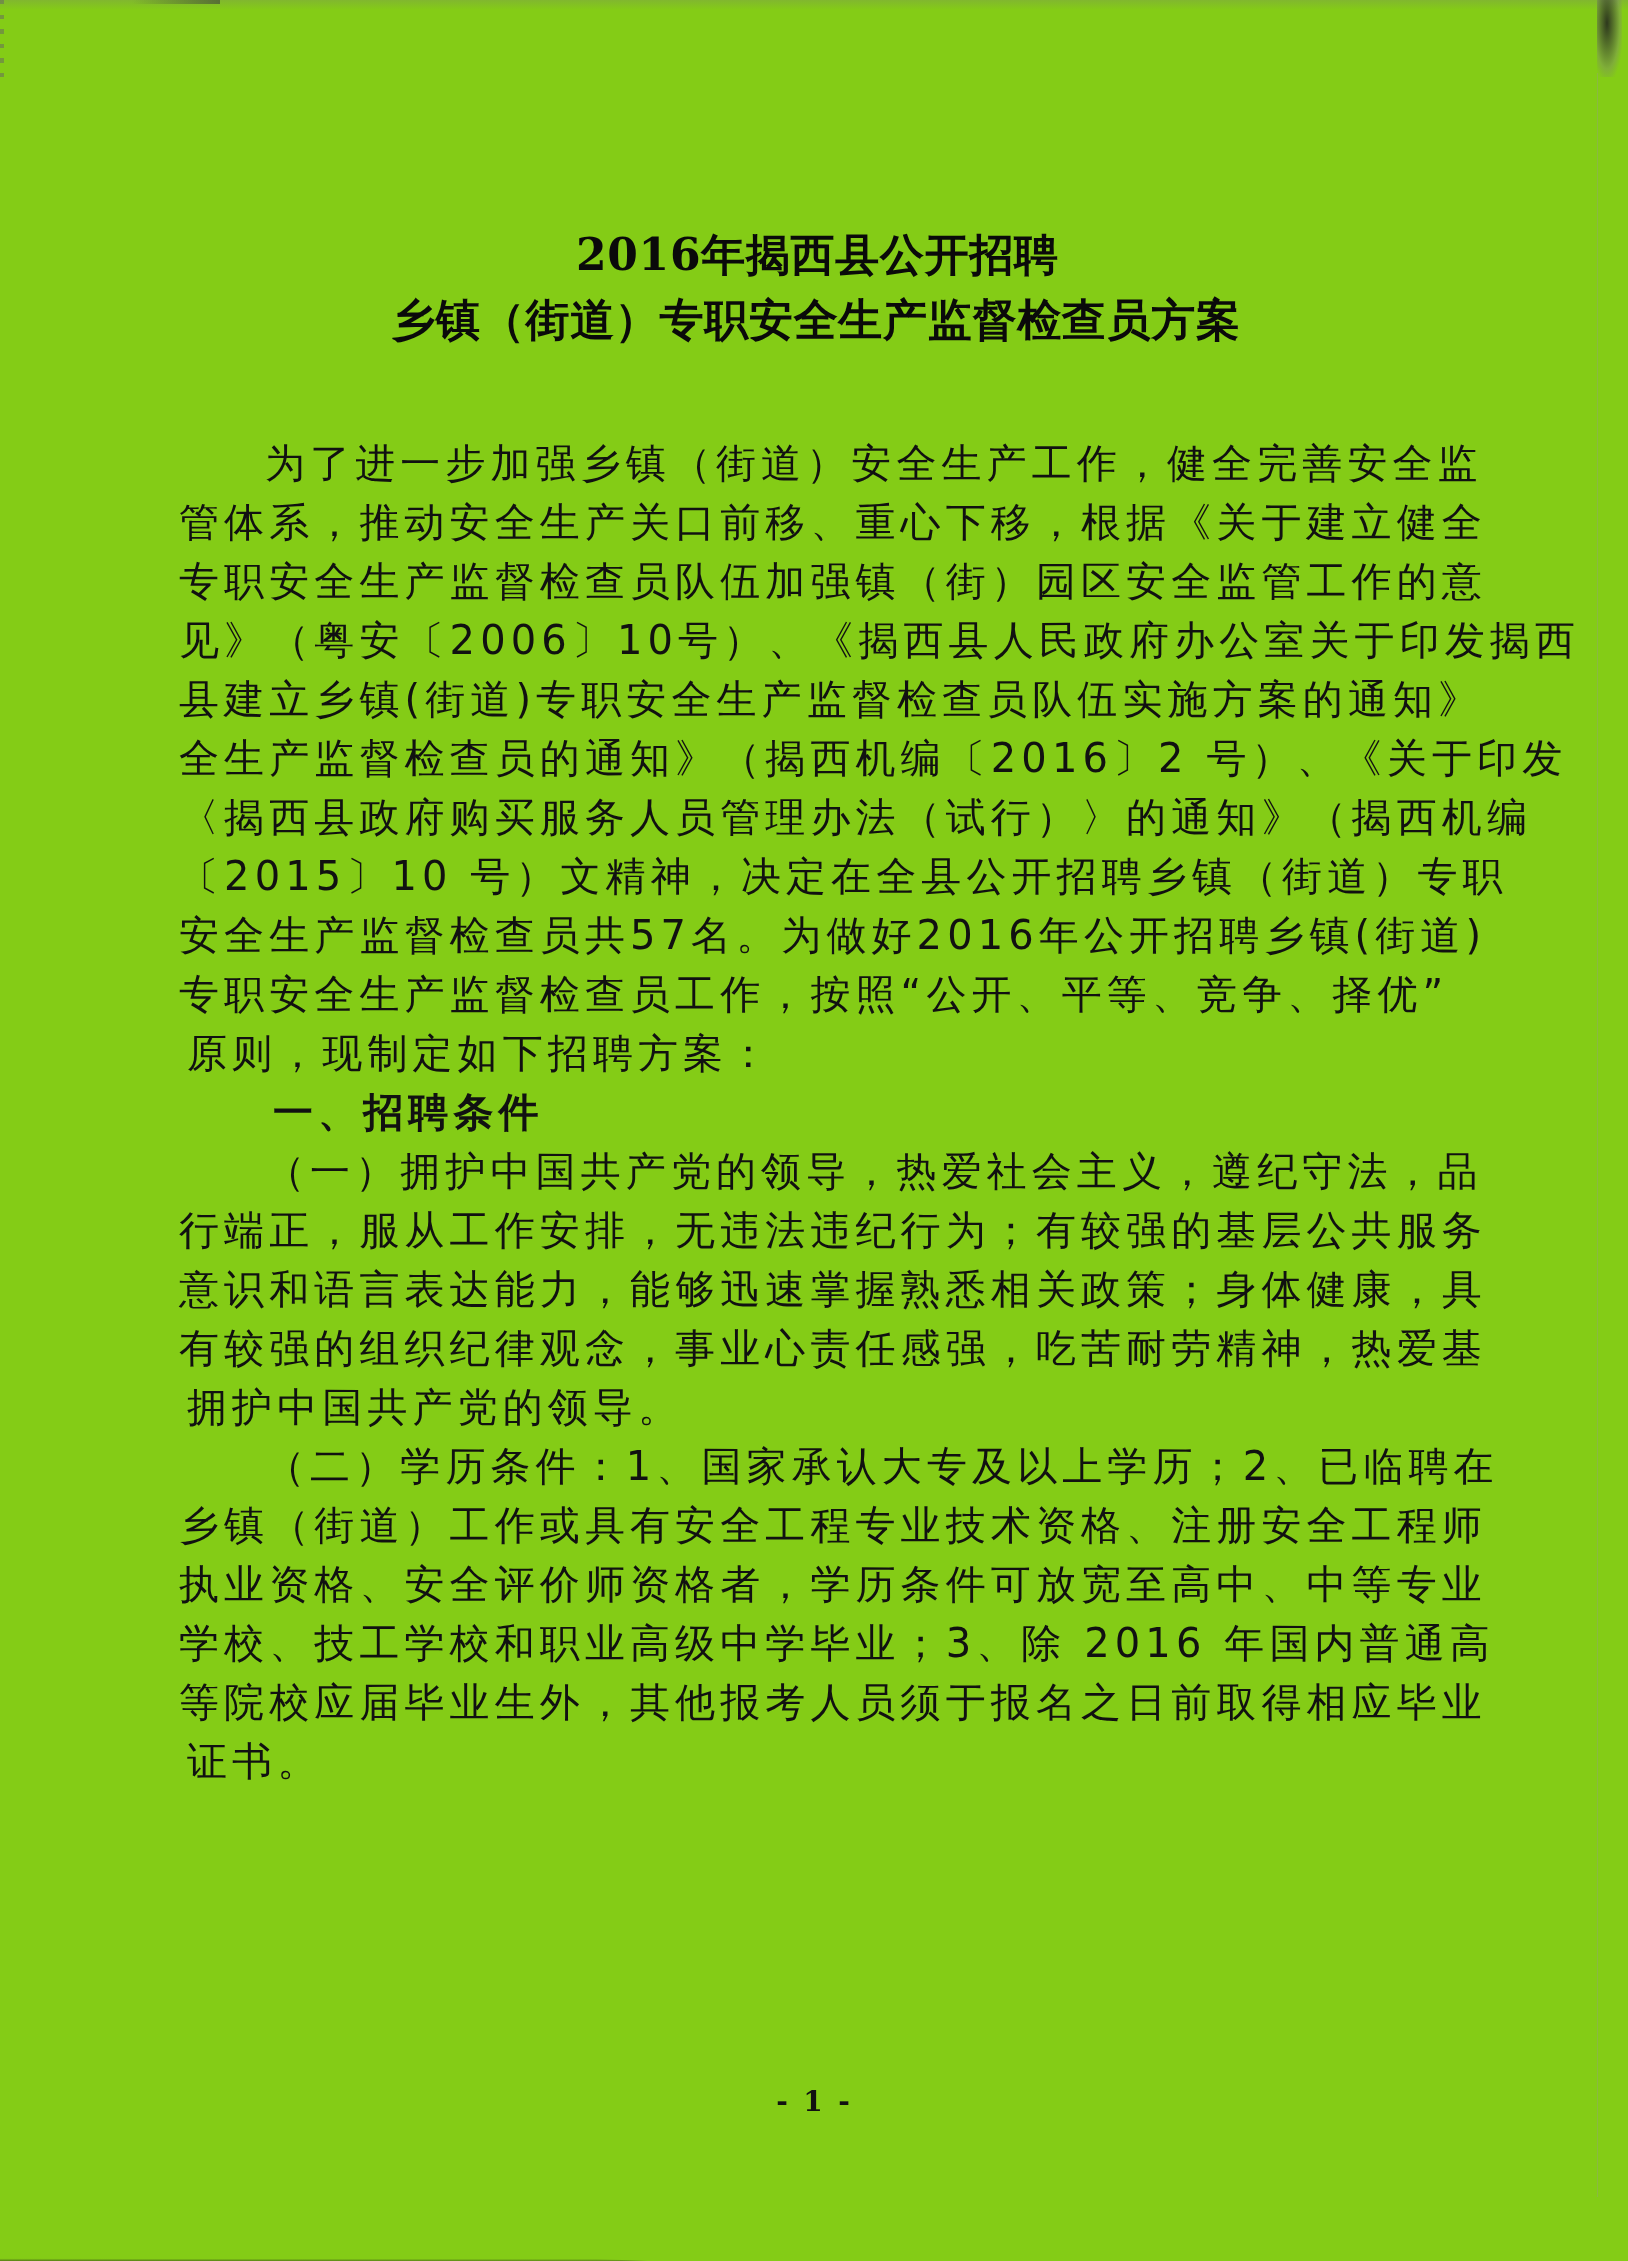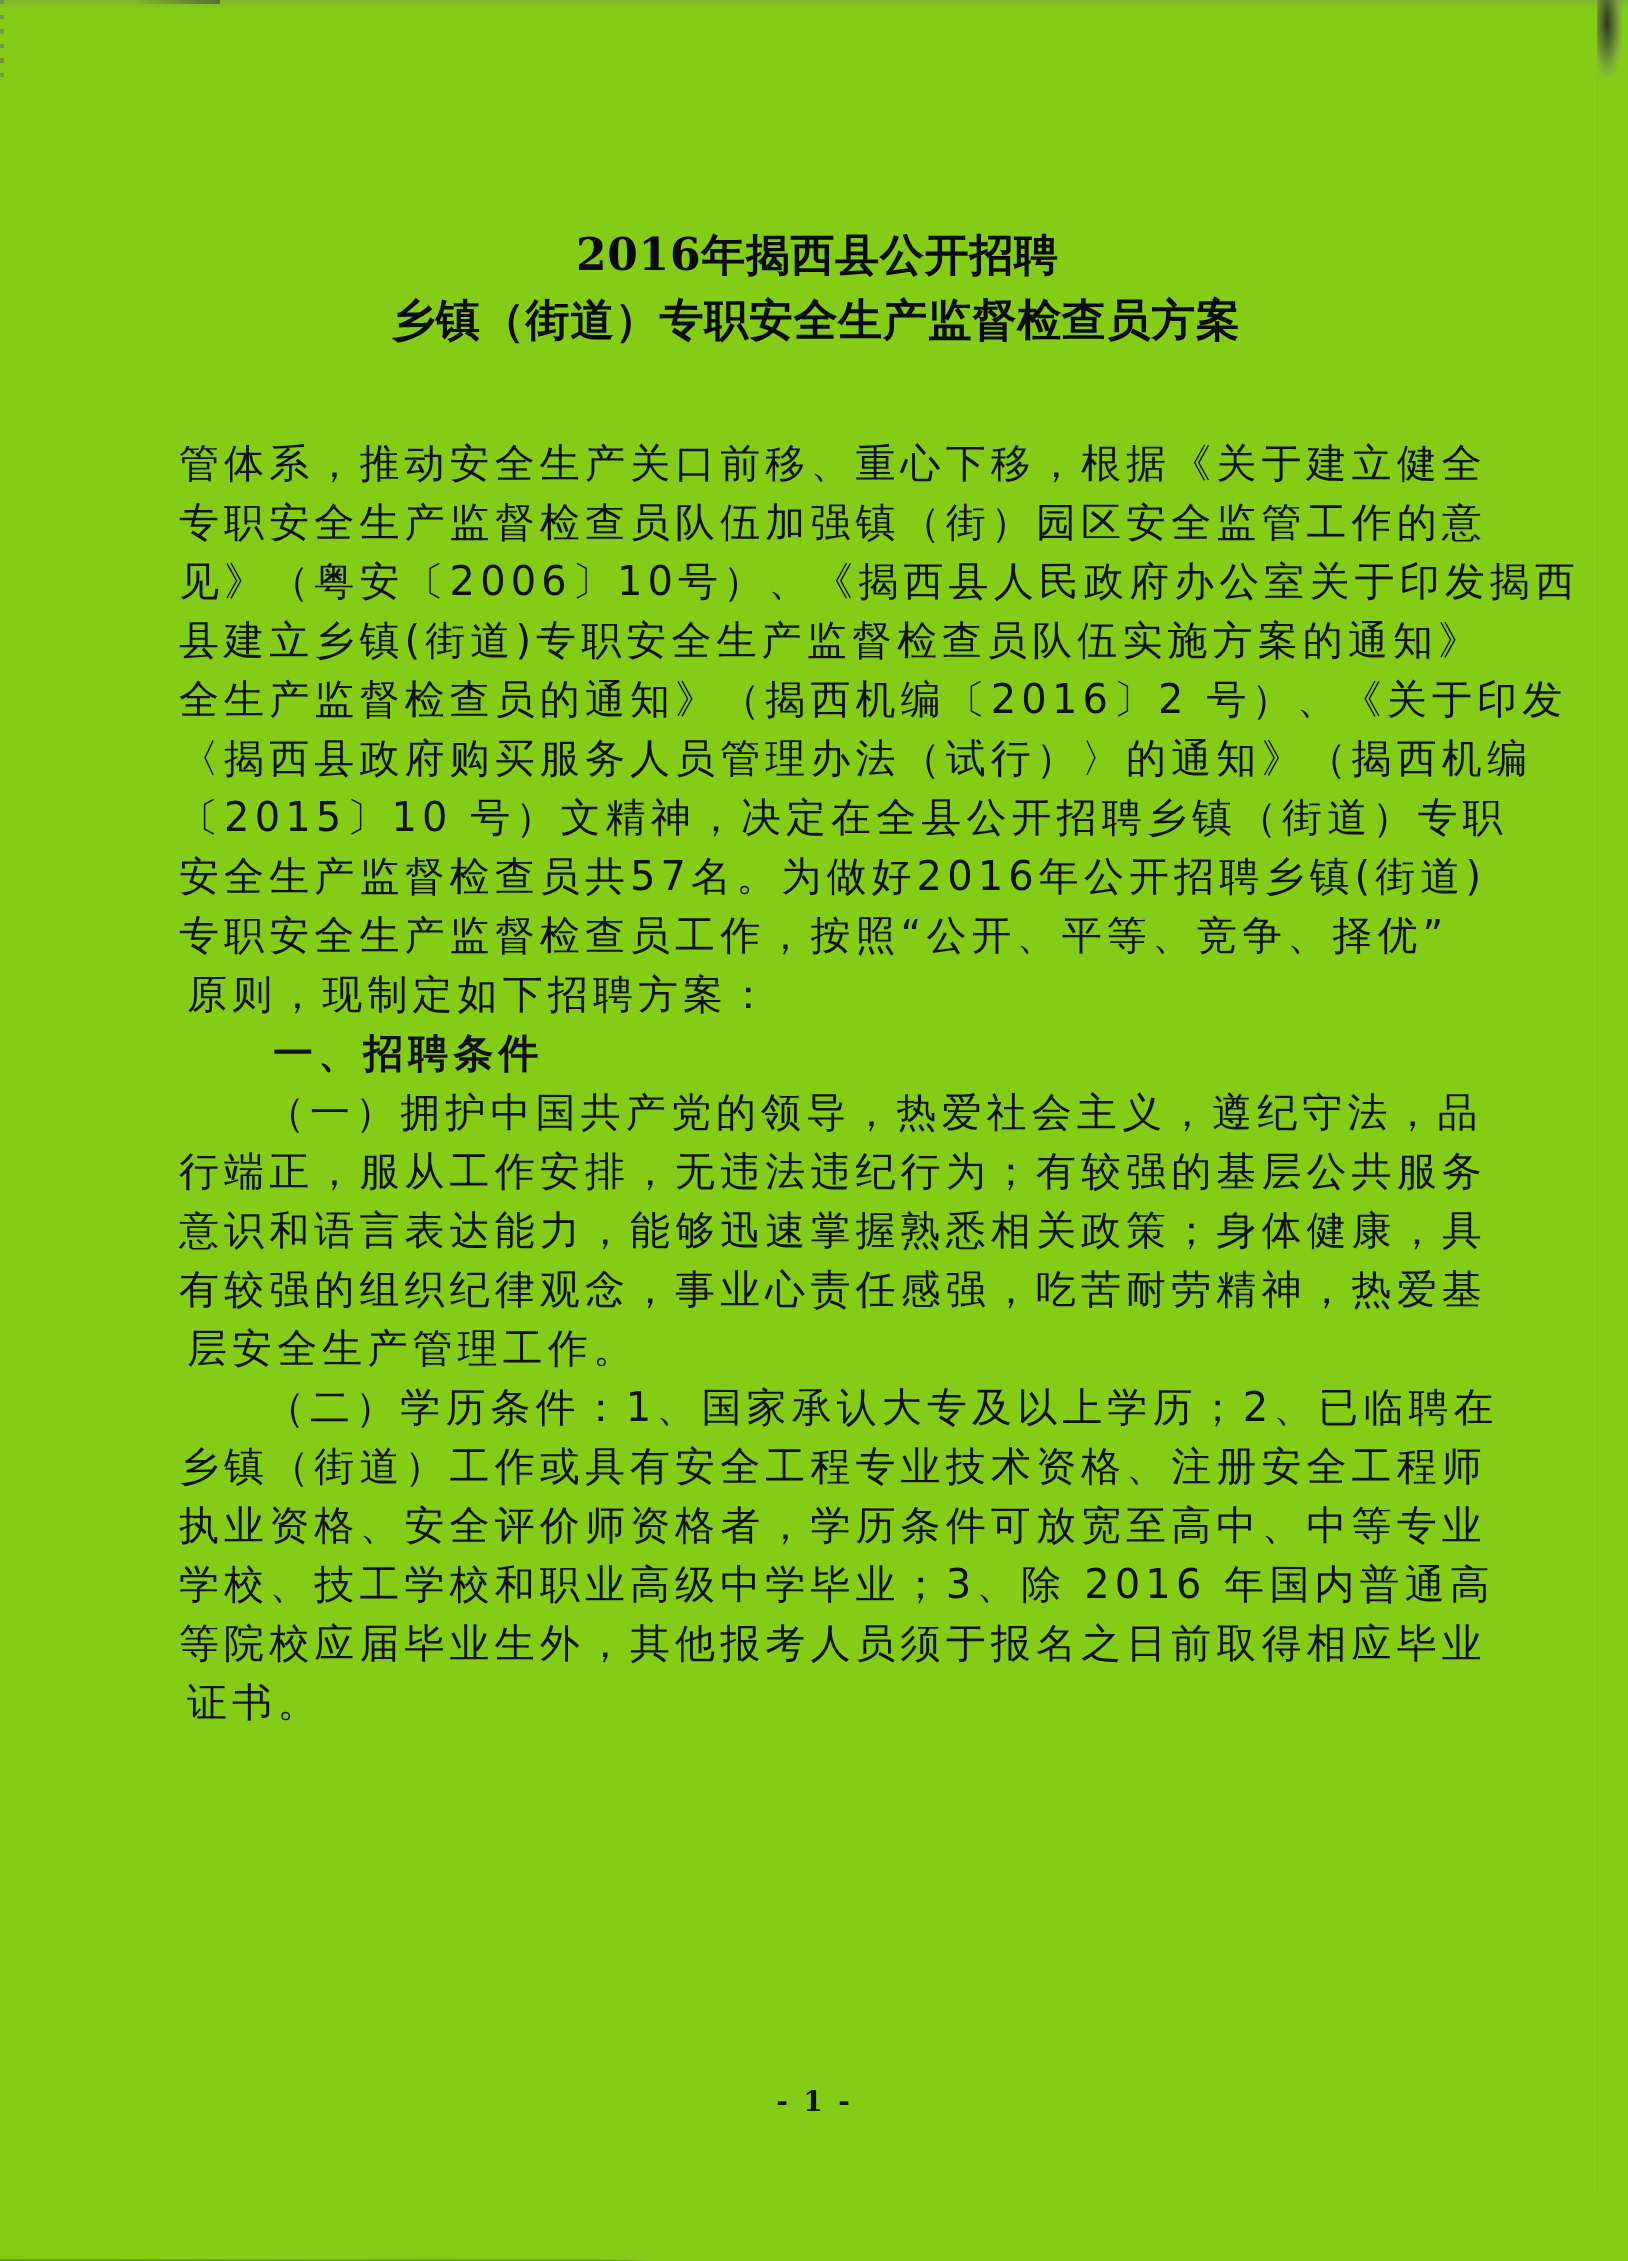--- a/index.html
+++ b/index.html
@@ -130,41 +130,42 @@
   <div class="scan-right-line"></div>
   <div class="scan-left-marks"></div>
   <div class="scan-bottom-shadow"></div>
 
   <div class="title title-line-1">2016年揭西县公开招聘</div>
   <div class="title title-line-2">乡镇（街道）专职安全生产监督检查员方案</div>
 
   <div class="body-text">
 
     <div class="paragraph">
+      <span class="line indent">为了进一步加强乡镇（街道）安全生产工作，健全完善安全监</span>
       <span class="line">管体系，推动安全生产关口前移、重心下移，根据《关于建立健全</span>
       <span class="line">专职安全生产监督检查员队伍加强镇（街）园区安全监管工作的意</span>
       <span class="line">见》（粤安〔2006〕10号）、《揭西县人民政府办公室关于印发揭西</span>
       <span class="line">县建立乡镇(街道)专职安全生产监督检查员队伍实施方案的通知》</span>
       <span class="line">全生产监督检查员的通知》（揭西机编〔2016〕2 号）、《关于印发</span>
       <span class="line">〈揭西县政府购买服务人员管理办法（试行）〉的通知》（揭西机编</span>
       <span class="line">〔2015〕10 号）文精神，决定在全县公开招聘乡镇（街道）专职</span>
       <span class="line">安全生产监督检查员共57名。为做好2016年公开招聘乡镇(街道)</span>
       <span class="line">专职安全生产监督检查员工作，按照“公开、平等、竞争、择优”</span>
       <span class="line last">原则，现制定如下招聘方案：</span>
     </div>
 
     <div class="section">
       <span class="line last indent heading">一、招聘条件</span>
 
       <div class="paragraph">
         <span class="line indent">（一）拥护中国共产党的领导，热爱社会主义，遵纪守法，品</span>
         <span class="line">行端正，服从工作安排，无违法违纪行为；有较强的基层公共服务</span>
         <span class="line">意识和语言表达能力，能够迅速掌握熟悉相关政策；身体健康，具</span>
         <span class="line">有较强的组织纪律观念，事业心责任感强，吃苦耐劳精神，热爱基</span>
-        <span class="line last">层安全生产管理工作。</span>
+        <span class="line last">拥护中国共产党的领导。</span>
       </div>
 
       <div class="paragraph">
         <span class="line indent">（二）学历条件：1、国家承认大专及以上学历；2、已临聘在</span>
         <span class="line">乡镇（街道）工作或具有安全工程专业技术资格、注册安全工程师</span>
         <span class="line">执业资格、安全评价师资格者，学历条件可放宽至高中、中等专业</span>
         <span class="line">学校、技工学校和职业高级中学毕业；3、除 2016 年国内普通高</span>
         <span class="line">等院校应届毕业生外，其他报考人员须于报名之日前取得相应毕业</span>
         <span class="line last">证书。</span>
       </div>

